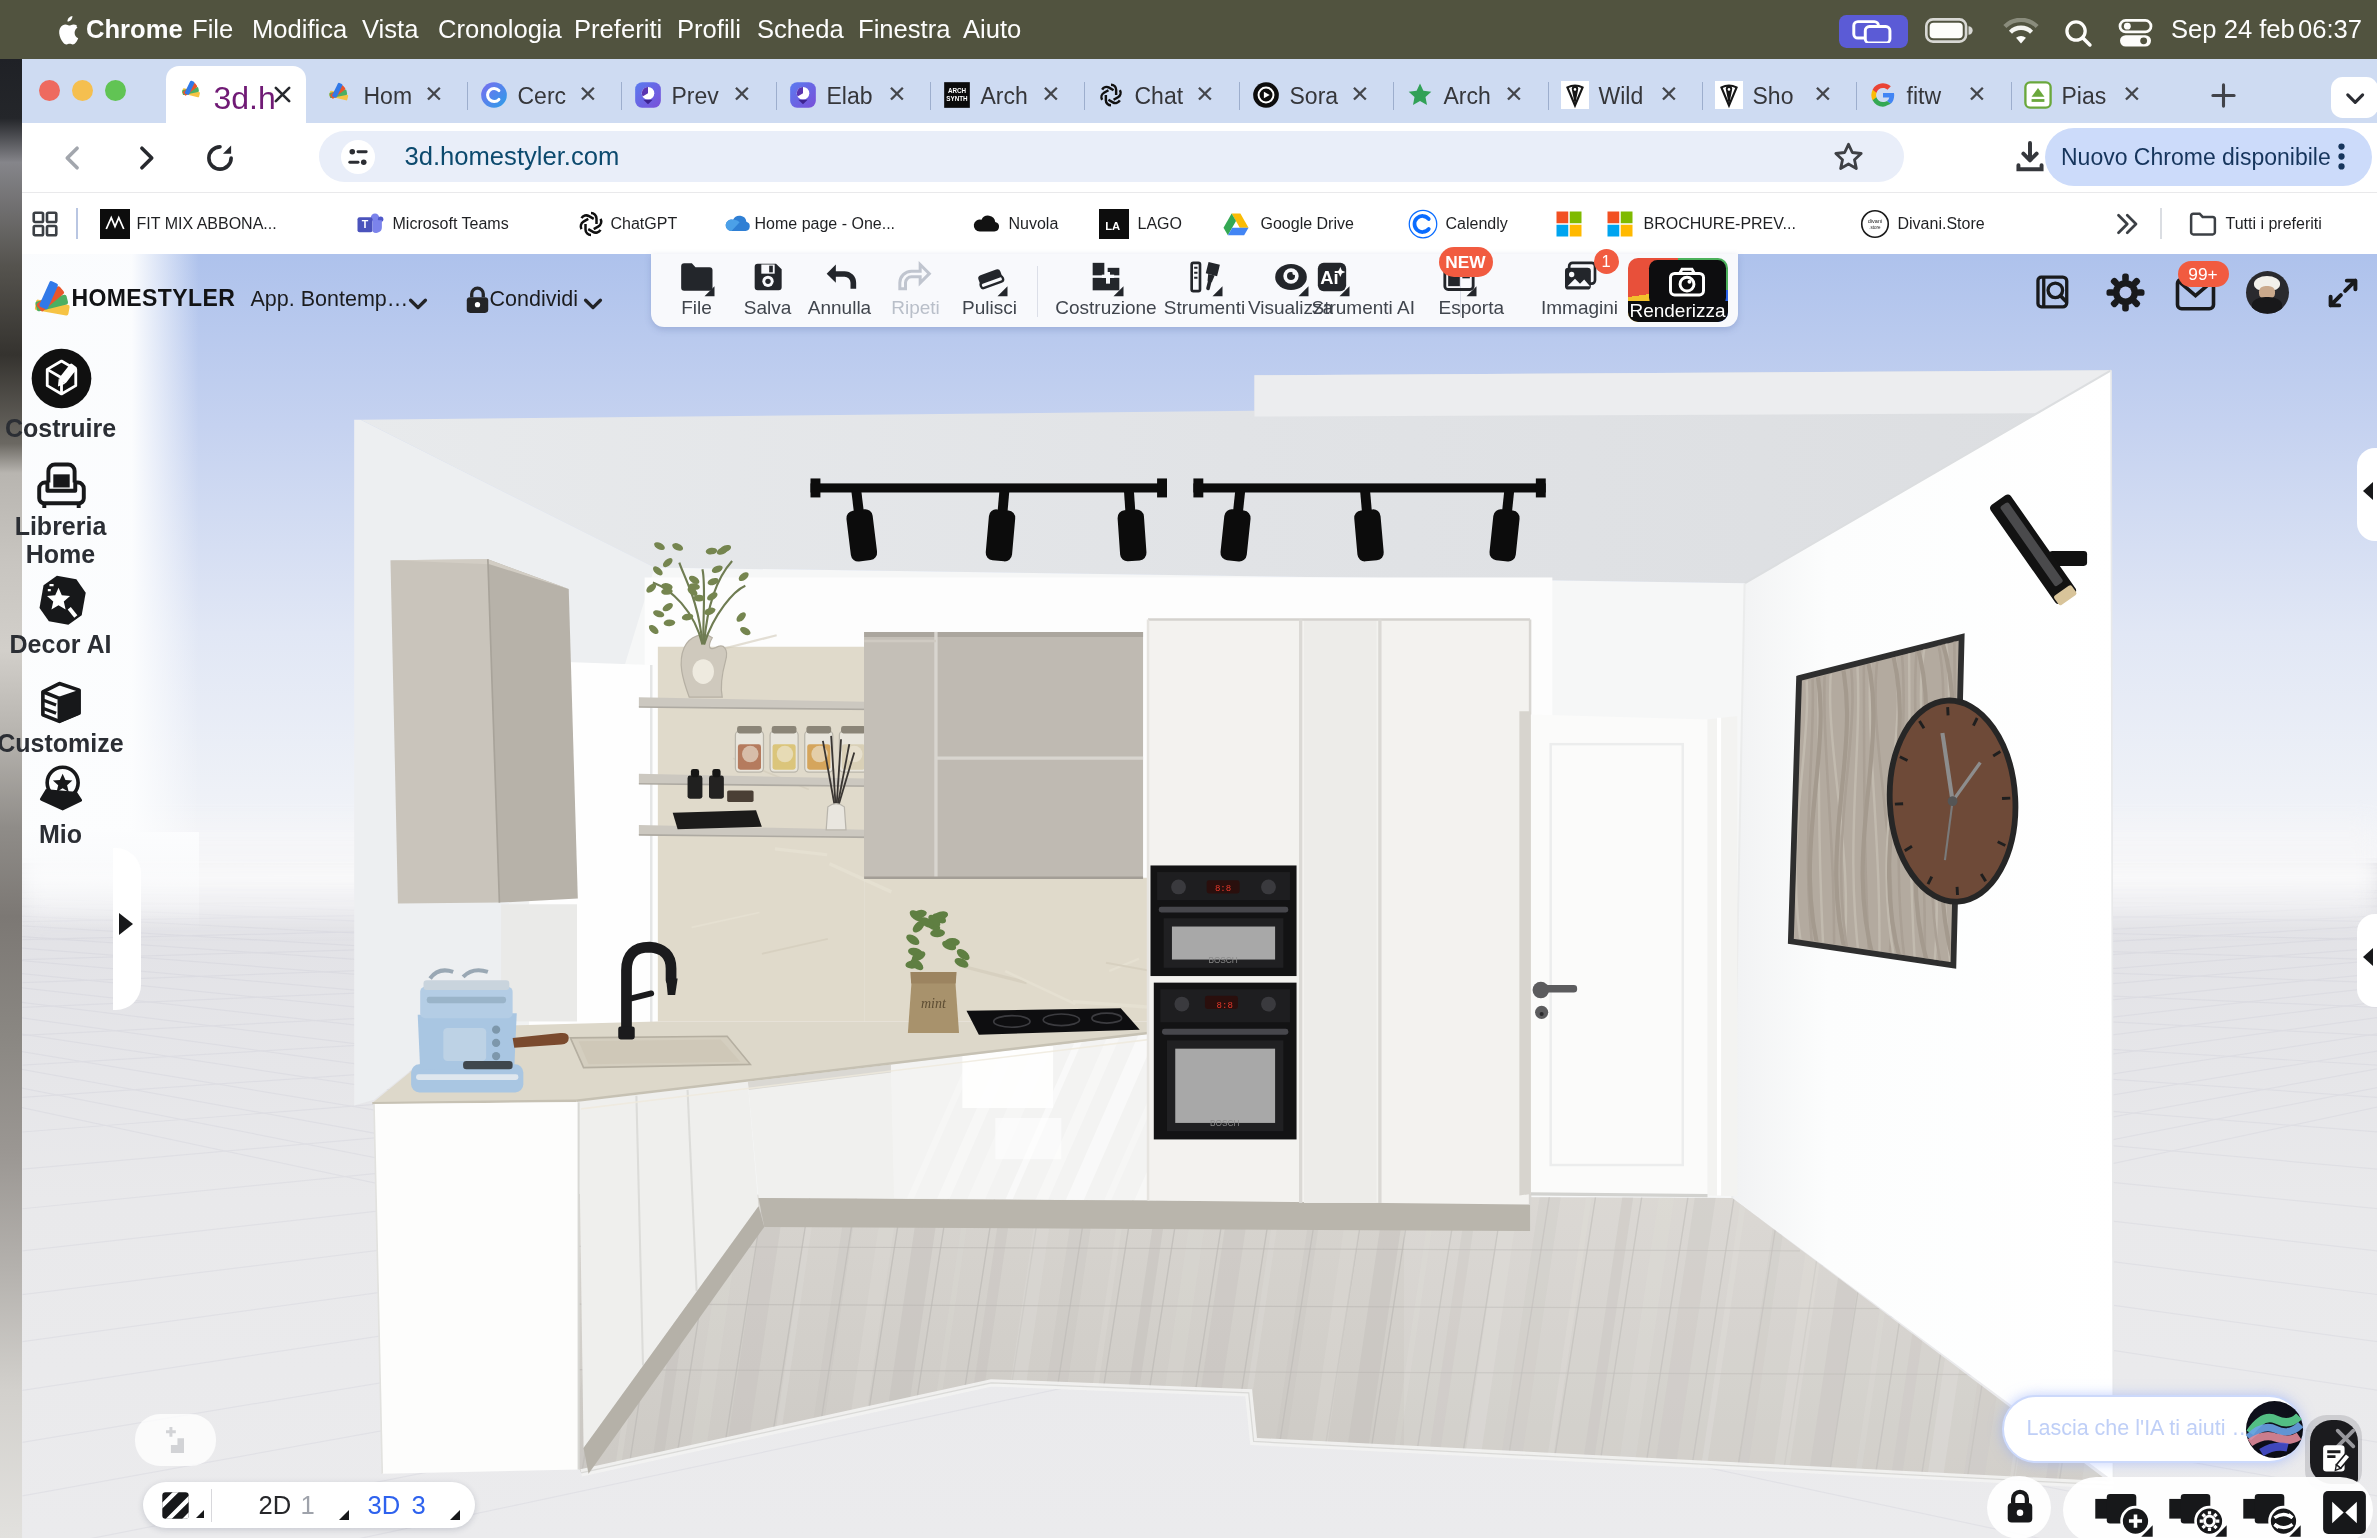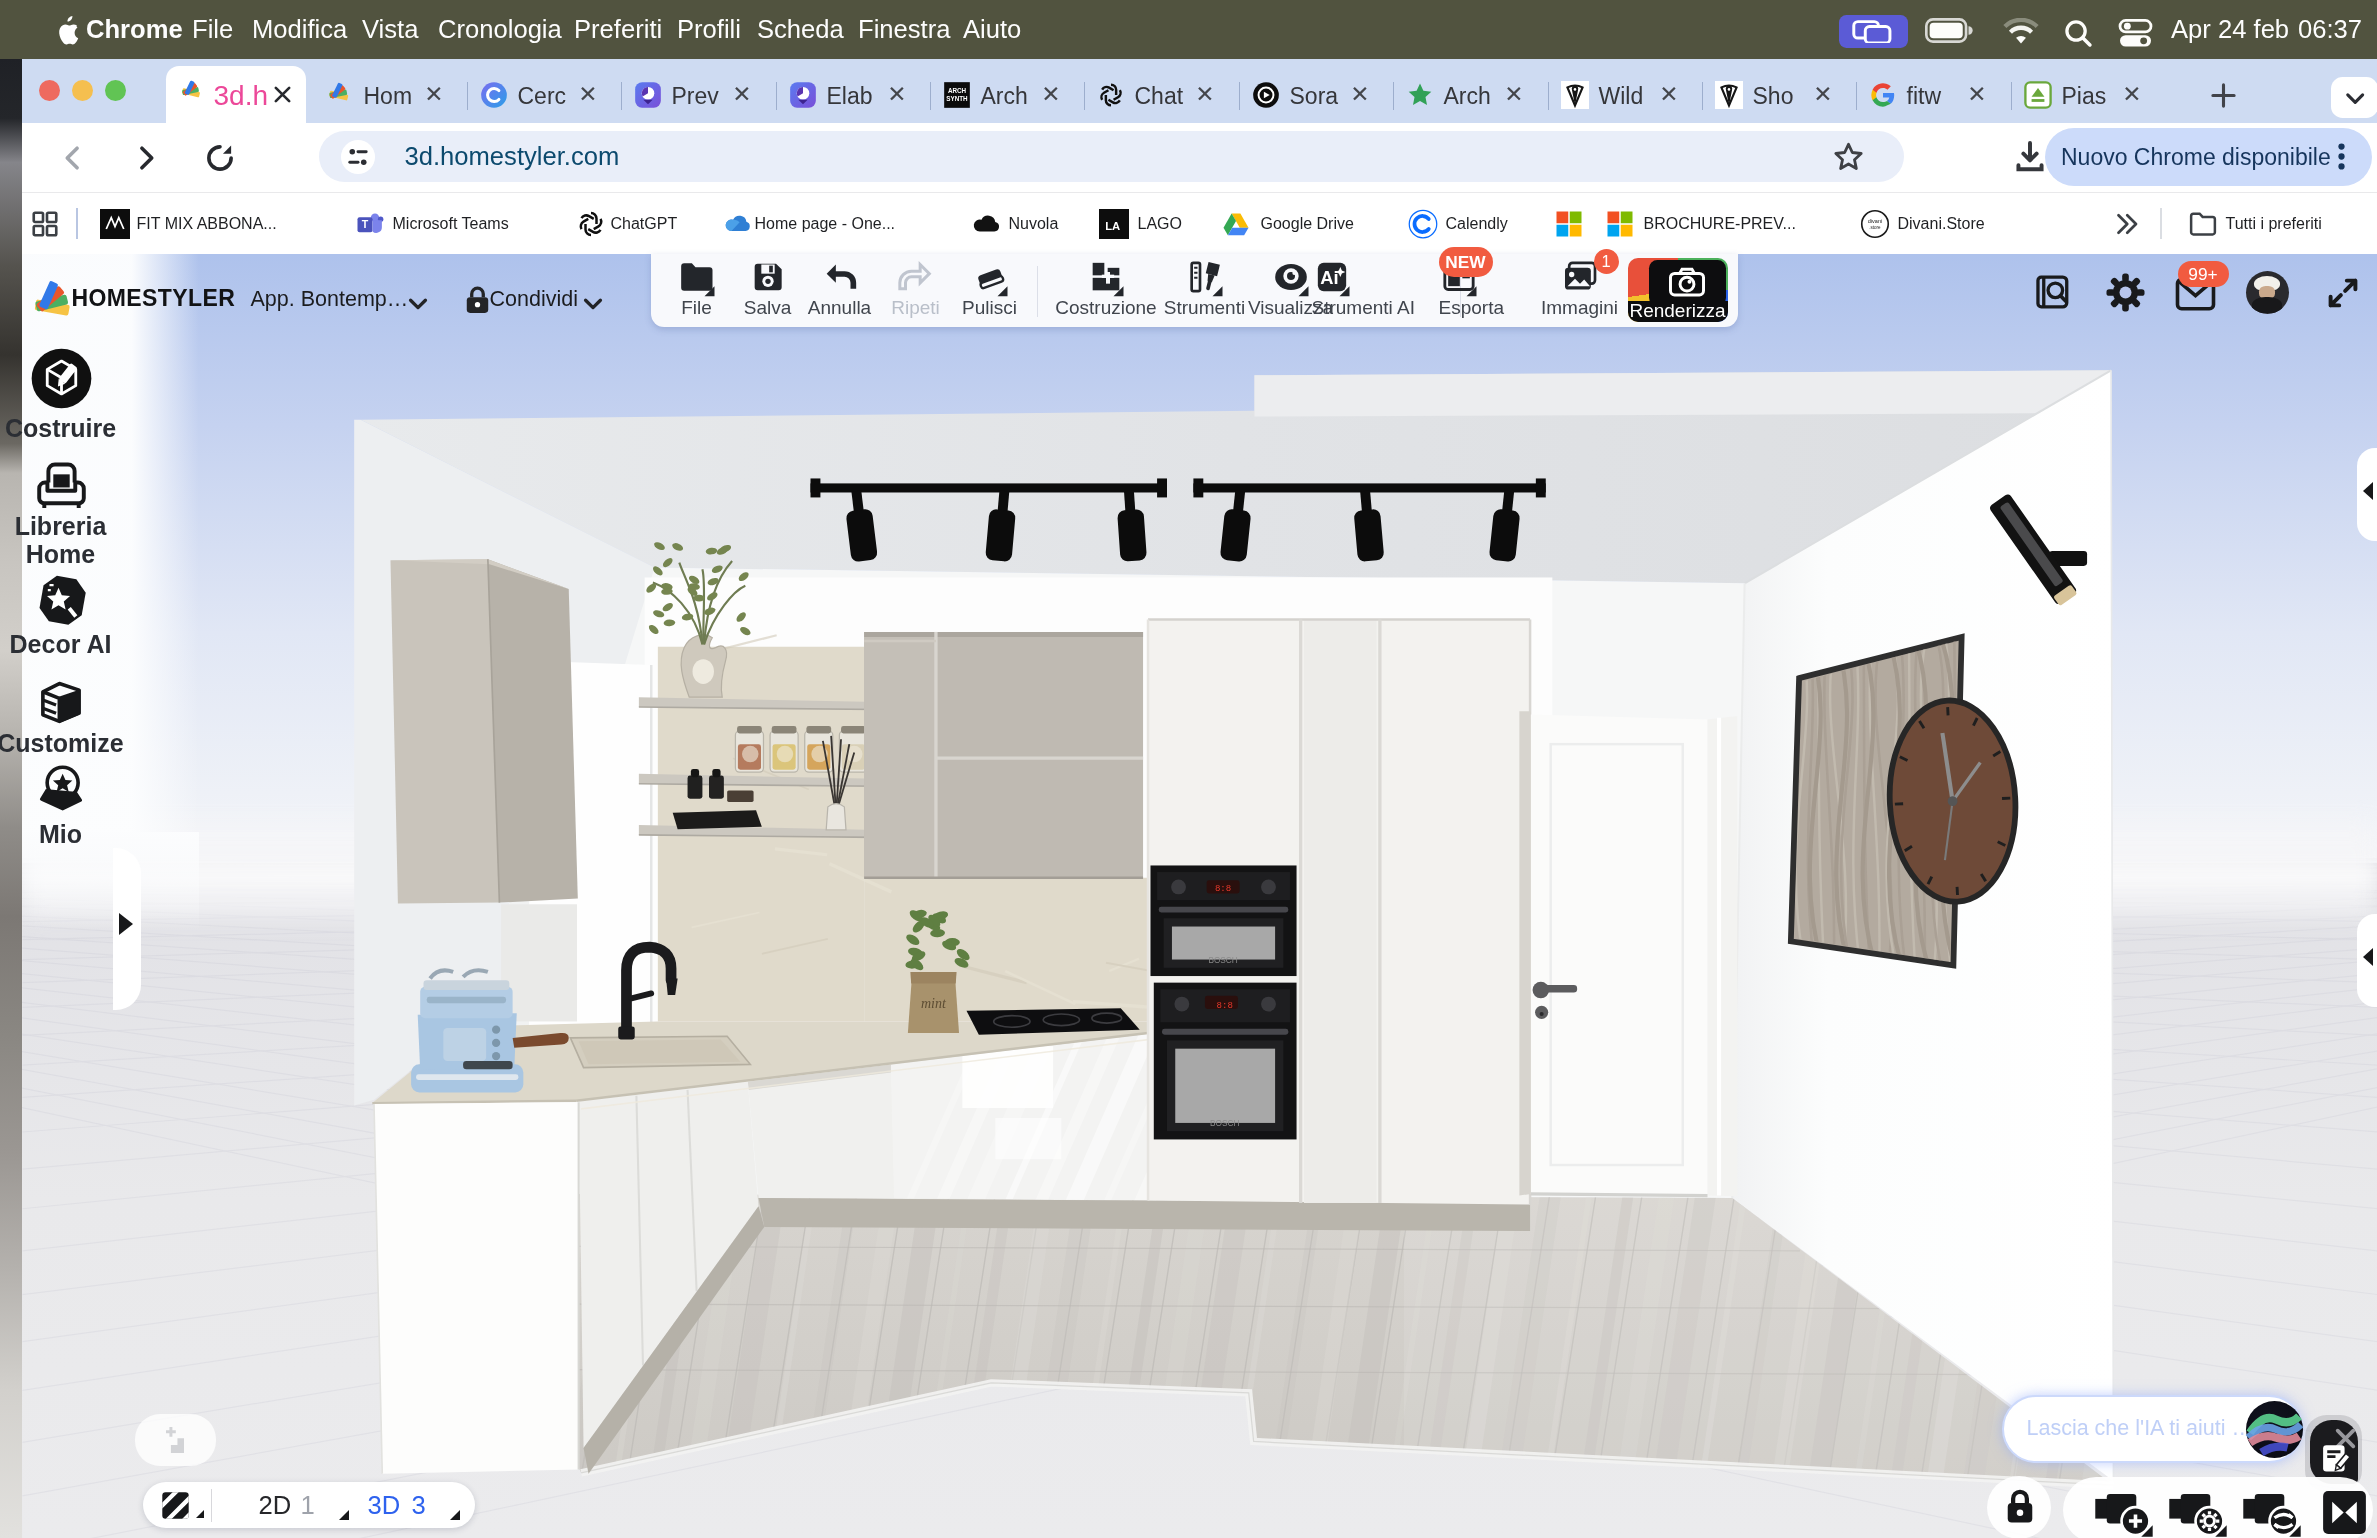--- a/index.html
+++ b/index.html
@@ -75,41 +75,41 @@
     <svg class="abs" style="left:2063px;top:18px" width="31" height="31" viewBox="0 0 19 19">
         <circle cx="8" cy="8" r="5.6" fill="none" stroke="#fdfdfa" stroke-width="2"></circle>
         <path d="M12.2 12.2 L16.5 16.5" stroke="#fdfdfa" stroke-width="2.2" stroke-linecap="round"></path>
       </svg>
     <svg class="abs" style="left:2118px;top:18px" width="35" height="31" viewBox="0 0 21 19">
         <rect x="1" y="1.5" width="19" height="7" rx="3.5" fill="none" stroke="#fdfdfa" stroke-width="1.7"></rect>
         <circle cx="5.5" cy="5" r="2.1" fill="#fdfdfa"></circle>
         <rect x="1" y="10.5" width="19" height="7" rx="3.5" fill="#fdfdfa"></rect>
         <circle cx="15.5" cy="14" r="2.1" fill="#51533f"></circle>
       </svg>
-    <span class="mi" style="left:2171px">Apr 24 feb</span>
+    <span class="mi" style="left:2171px">Sep 24 feb</span>
     <span class="mi" style="left:2298px">06:37</span>
   </div>
 
   <div id="behindstrip"></div>
 
   <div id="cwin">
     <div id="tabstrip">
       <div class="tl" style="left:17.3px;background:#ee6a5f"></div>
       <div class="tl" style="left:50px;background:#f5bf4f"></div>
       <div class="tl" style="left:83px;background:#61c454"></div>
       <div id="activetab">
         <svg class="fav abs" style="left:13.2px;top:13.2px" width="26.4" height="26.4" viewBox="0 0 24 24">
             <g>
               <rect x="3" y="10" width="16" height="5" rx="1" fill="#f6c344" transform="rotate(14 11 12)"></rect>
               <rect x="3" y="8.6" width="15" height="4.6" rx="1" fill="#4caf62" transform="rotate(-12 11 11)"></rect>
               <rect x="3.4" y="7.4" width="14" height="4.4" rx="1" fill="#e8562c" transform="rotate(-38 10 10)"></rect>
               <rect x="4" y="6.6" width="13" height="4.2" rx="1" fill="#3179e8" transform="rotate(-64 9.5 9)"></rect>
             </g>
           </svg>
-        <span class="abs" style="left:48px;top:14px;font-size:28px;color:#ec4899">3d.h</span>
+        <span class="abs" style="left:48px;top:14px;font-size:32px;color:#701a75">3d.h</span>
         <svg class="abs" style="left:104px;top:16.5px" width="25" height="25" viewBox="0 0 15 15">
             <path d="M3.5 3.5 L11.5 11.5 M11.5 3.5 L3.5 11.5" stroke="#27292e" stroke-width="1.6" stroke-linecap="round"></path>
           </svg>
       </div>
       <div class="tab" style="left:291px;width:154px">
           <svg class="fav" viewBox="0 0 24 24">
             <rect x="3" y="10" width="16" height="5" rx="1" fill="#f6c344" transform="rotate(14 11 12)"></rect>
             <rect x="3" y="8.6" width="15" height="4.6" rx="1" fill="#4caf62" transform="rotate(-12 11 11)"></rect>
             <rect x="3.4" y="7.4" width="14" height="4.4" rx="1" fill="#e8562c" transform="rotate(-38 10 10)"></rect>
             <rect x="4" y="6.6" width="13" height="4.2" rx="1" fill="#3179e8" transform="rotate(-64 9.5 9)"></rect>

